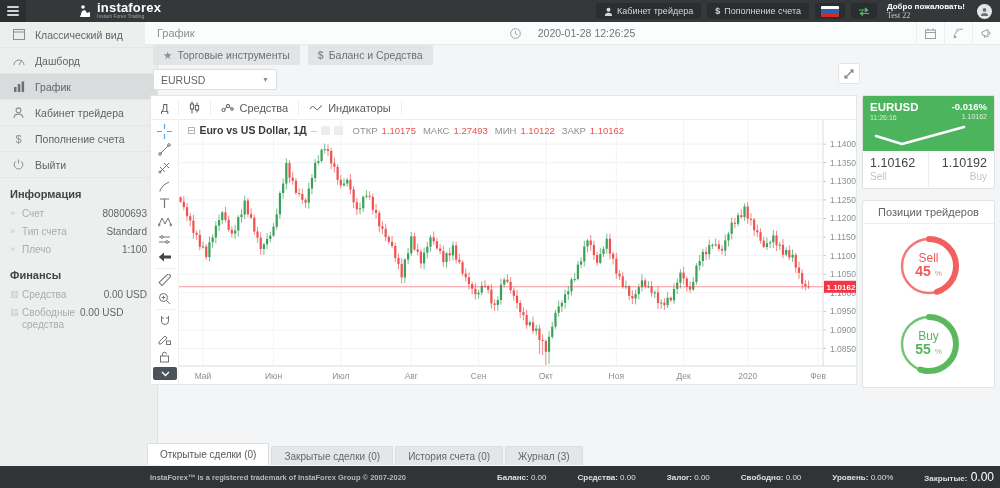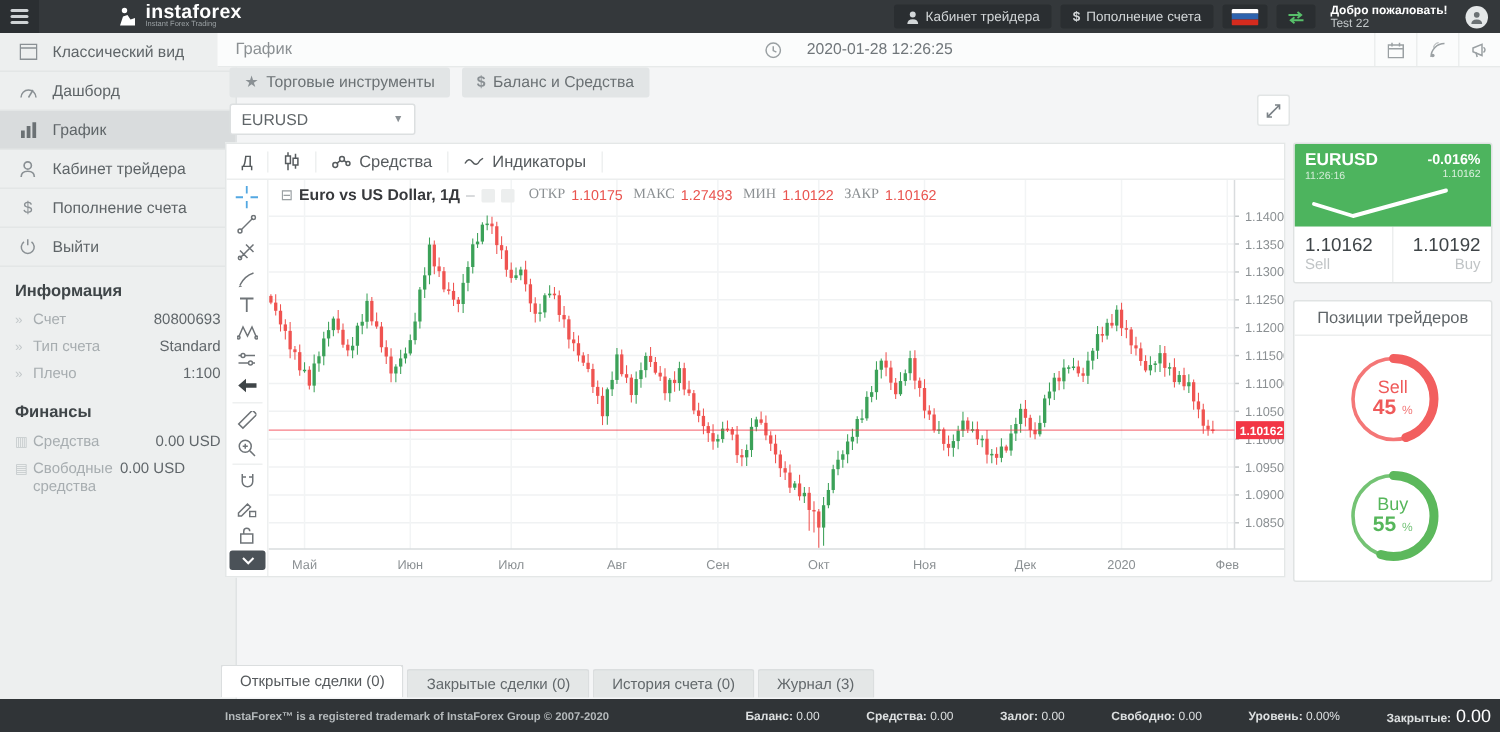--- a/index.html
+++ b/index.html
@@ -13,21 +13,21 @@
   .burger div { height:2px; background:#cfd3d5; margin:2px 0; border-radius:1px;}
   .brand { display:flex; align-items:center; margin-left:14px; gap:5px;}
   .brand-name { color:#fff; font-size:13px; font-weight:bold; letter-spacing:.2px; line-height:10px;}
   .brand-tag { color:#9aa0a3; font-size:5px; }
   .hdr-right { margin-left:auto; display:flex; align-items:center; gap:6px; padding-right:8px;}
   .hdr-btn { background:#2a2e31; color:#d3d7d9; font-size:9px; height:16px; display:flex; align-items:center; gap:4px; padding:0 8px; border-radius:2px; cursor:pointer;}
   .flag { width:18px; height:11px; border-radius:1px; overflow:hidden; display:flex; flex-direction:column; cursor:pointer;}
   .flag div { flex:1; }
   .welcome { text-align:left; line-height:9px; margin-left:4px;}
   .welcome .w1 { color:#fff; font-size:8px; font-weight:bold;}
-  .welcome .w2 { color:#c3c8ca; font-size:8px;}
+  .welcome .w2 { color:#c3c8ca; font-size:8px;font-family:Liberation Serif, serif;}
   .avatar { width:15px; height:15px; border-radius:50%; background:#e4e7e8; display:flex; align-items:center; justify-content:center; margin-left:6px; cursor:pointer;}
 
   
   .sidebar { position:absolute; top:22px; left:0; width:158px; bottom:22px; background:#edefef; border-right:1px solid #e0e3e4;}
   .side-item { height:26px; display:flex; align-items:center; gap:9px; padding-left:11px; border-bottom:1px solid #e3e6e6; color:#5f6568; font-size:10.5px; cursor:pointer;}
   .side-item.active { background:#d9dcdd; }
   .si-ico { width:15px; display:flex; justify-content:center; color:#8a9094; font-size:11px;}
   .sec-title { font-size:11px; font-weight:bold; color:#3f4548; padding:10px 10px 5px 10px;}
   .info-row { display:flex; align-items:flex-start; font-size:10px; padding:3px 10px 3px 10px; }
   .info-row .mark { color:#c3c8ca; font-size:9px; width:12px; flex:none;}
@@ -56,21 +56,21 @@
   .tool { width:22px; height:18px; display:flex; align-items:center; justify-content:center; cursor:pointer;}
   .tool-sep { width:20px; border-top:1px solid #eef0f0; margin:2px 0;}
   .tool-chevron { position:absolute; bottom:4px; left:2px; width:24px; height:13px; background:#4b5258; border-radius:2px; display:flex; align-items:center; justify-content:center; cursor:pointer;}
   .chart-area { position:relative; flex:1;}
   .legend { position:absolute; left:8px; top:4px; display:flex; align-items:center; gap:4px; font-size:10.5px; z-index:5;}
   .legend .collapse { color:#9aa0a3; font-size:10px; cursor:pointer;}
   .legend .title { color:#37393c; font-weight:bold;}
   .legend .dash { color:#b9bdc0;}
   .legend .mini { width:9px; height:9px; background:#eceeee; border-radius:1px; cursor:pointer;}
   .legend .ohlc { display:flex; gap:4px; margin-left:6px; font-size:9.5px; align-items:center;}
-  .legend .ohlc .k { color:#8b9093;font-family:Liberation Serif, serif;}
+  .legend .ohlc .k { color:#8b9093;}
   .legend .ohlc .v { color:#e9544f; margin-right:3px;}
 
   
   .rightpanel { position:absolute; left:862px; top:95px; width:133px;}
   .quote-card { border:1px solid #dfe2e2; border-radius:2px; overflow:hidden; background:#fff;}
   .quote-green { height:55px; background:#4db45e; position:relative; color:#fff; padding:5px 7px; cursor:pointer;}
   .q-sym { font-size:11.5px; font-weight:bold;}
   .q-time { font-size:7px; opacity:.75; margin-top:1px;}
   .q-chg { position:absolute; right:7px; top:5px; font-size:9.5px; font-weight:bold; text-align:right;}
   .q-px { position:absolute; right:7px; top:17px; font-size:7px; opacity:.8;}

